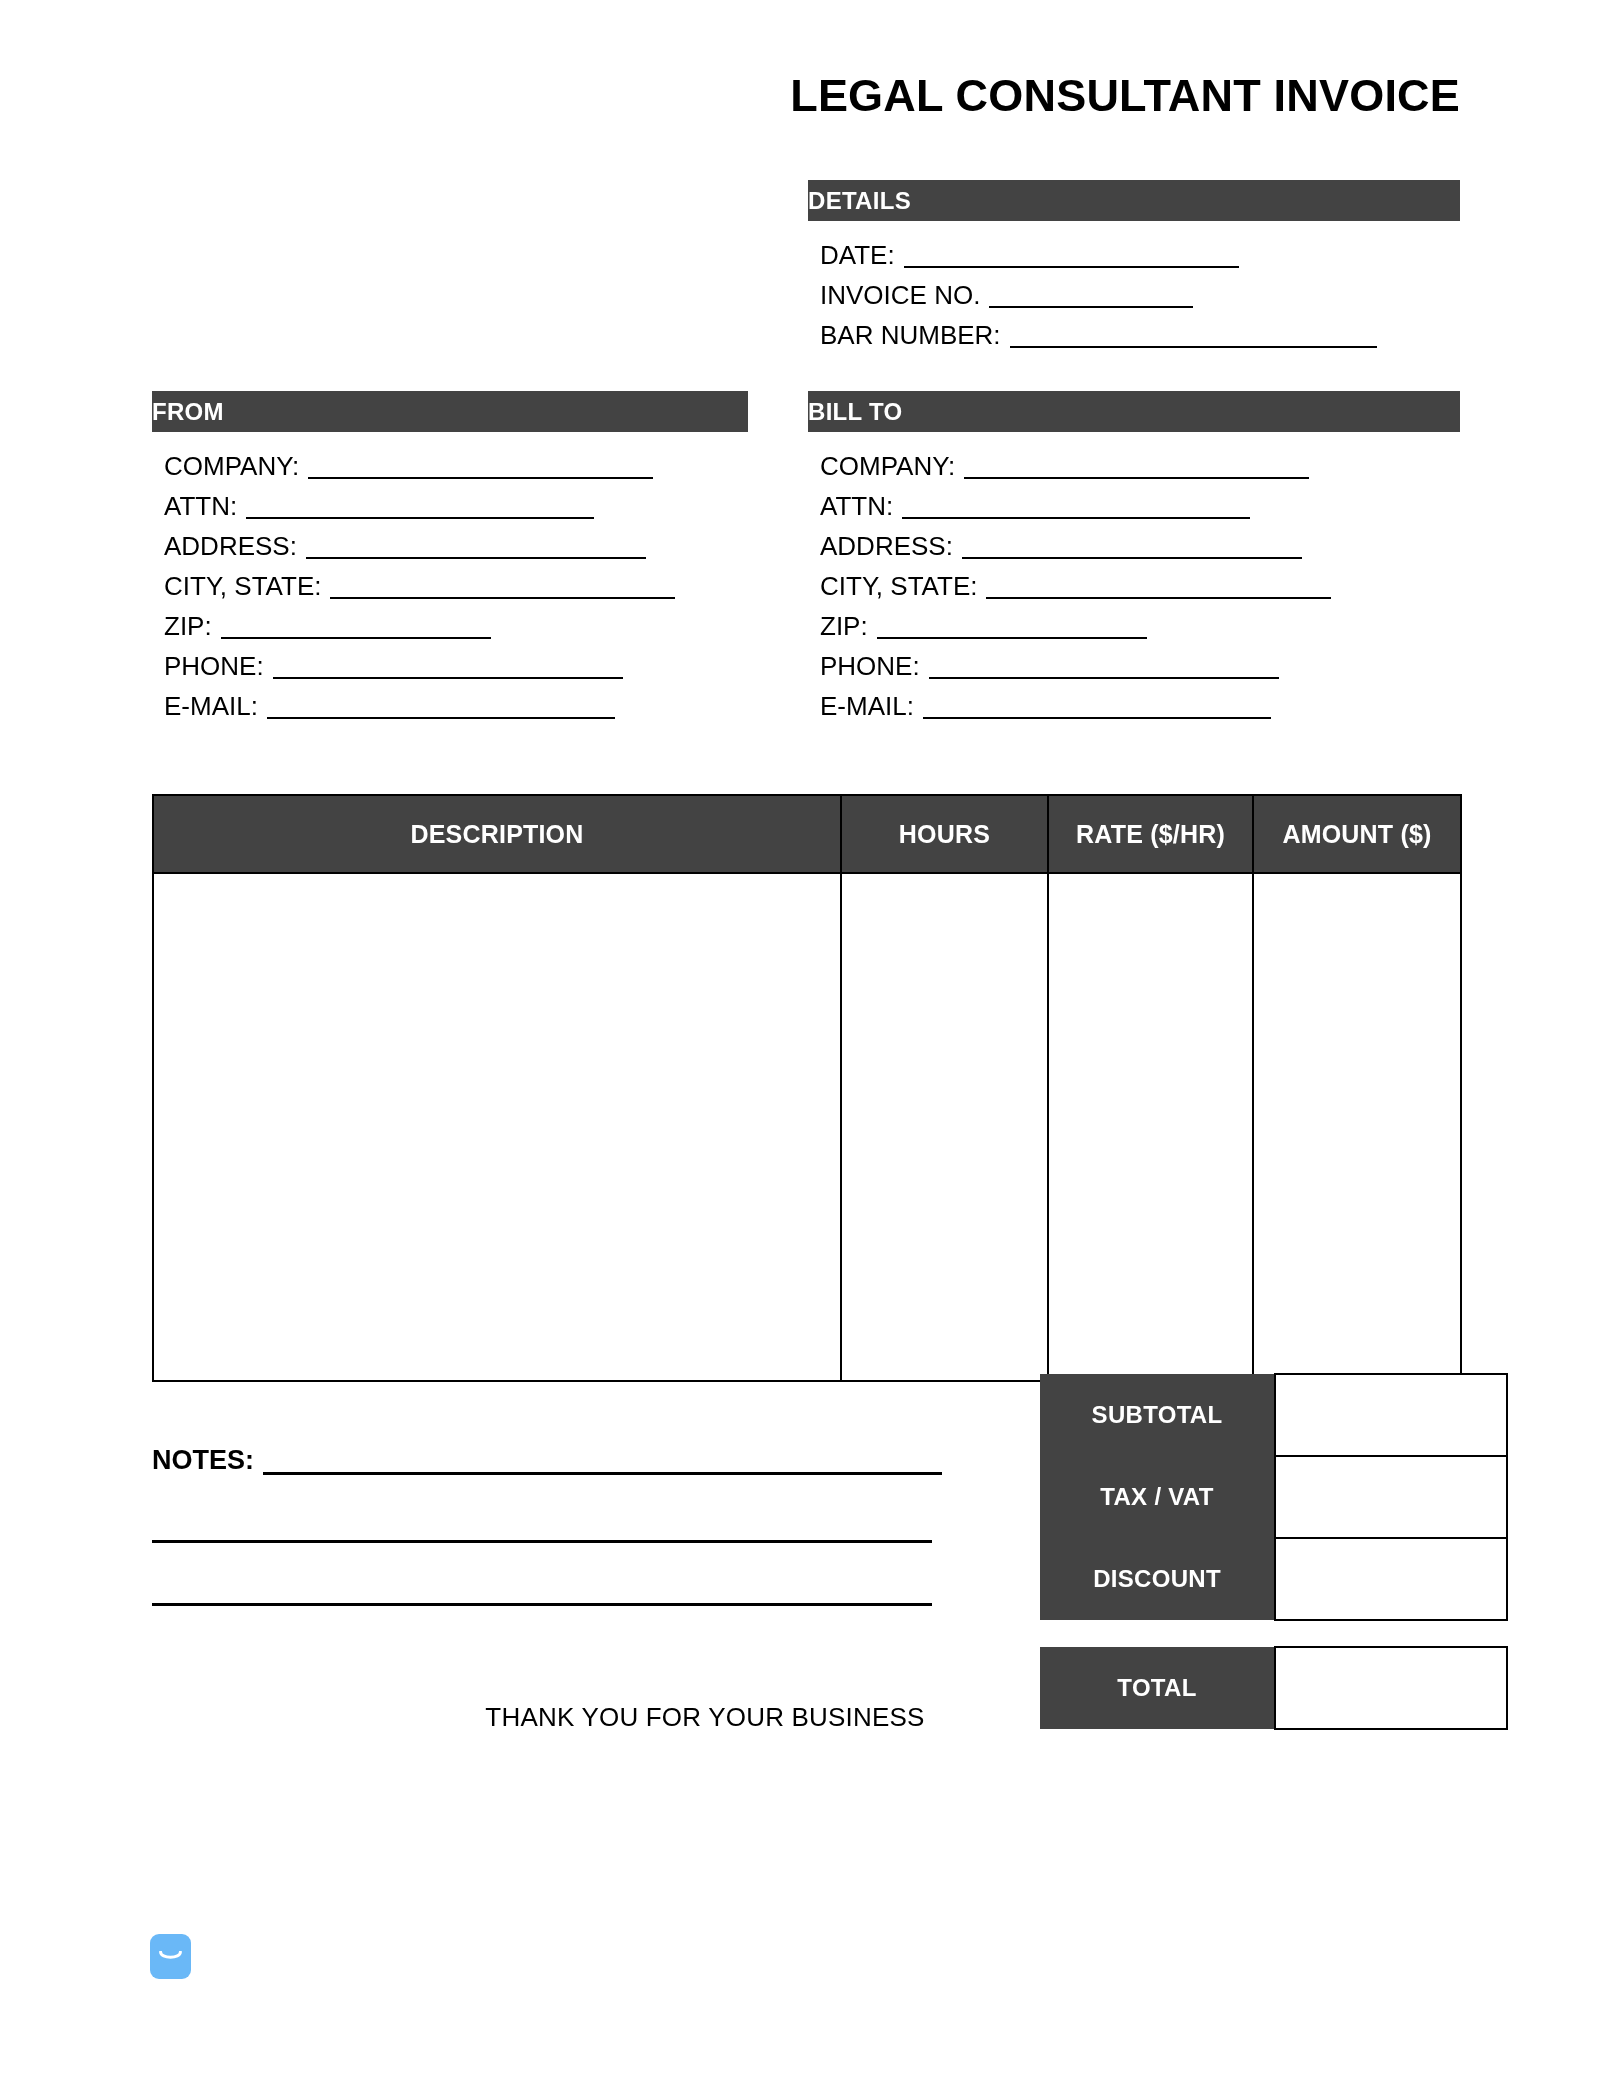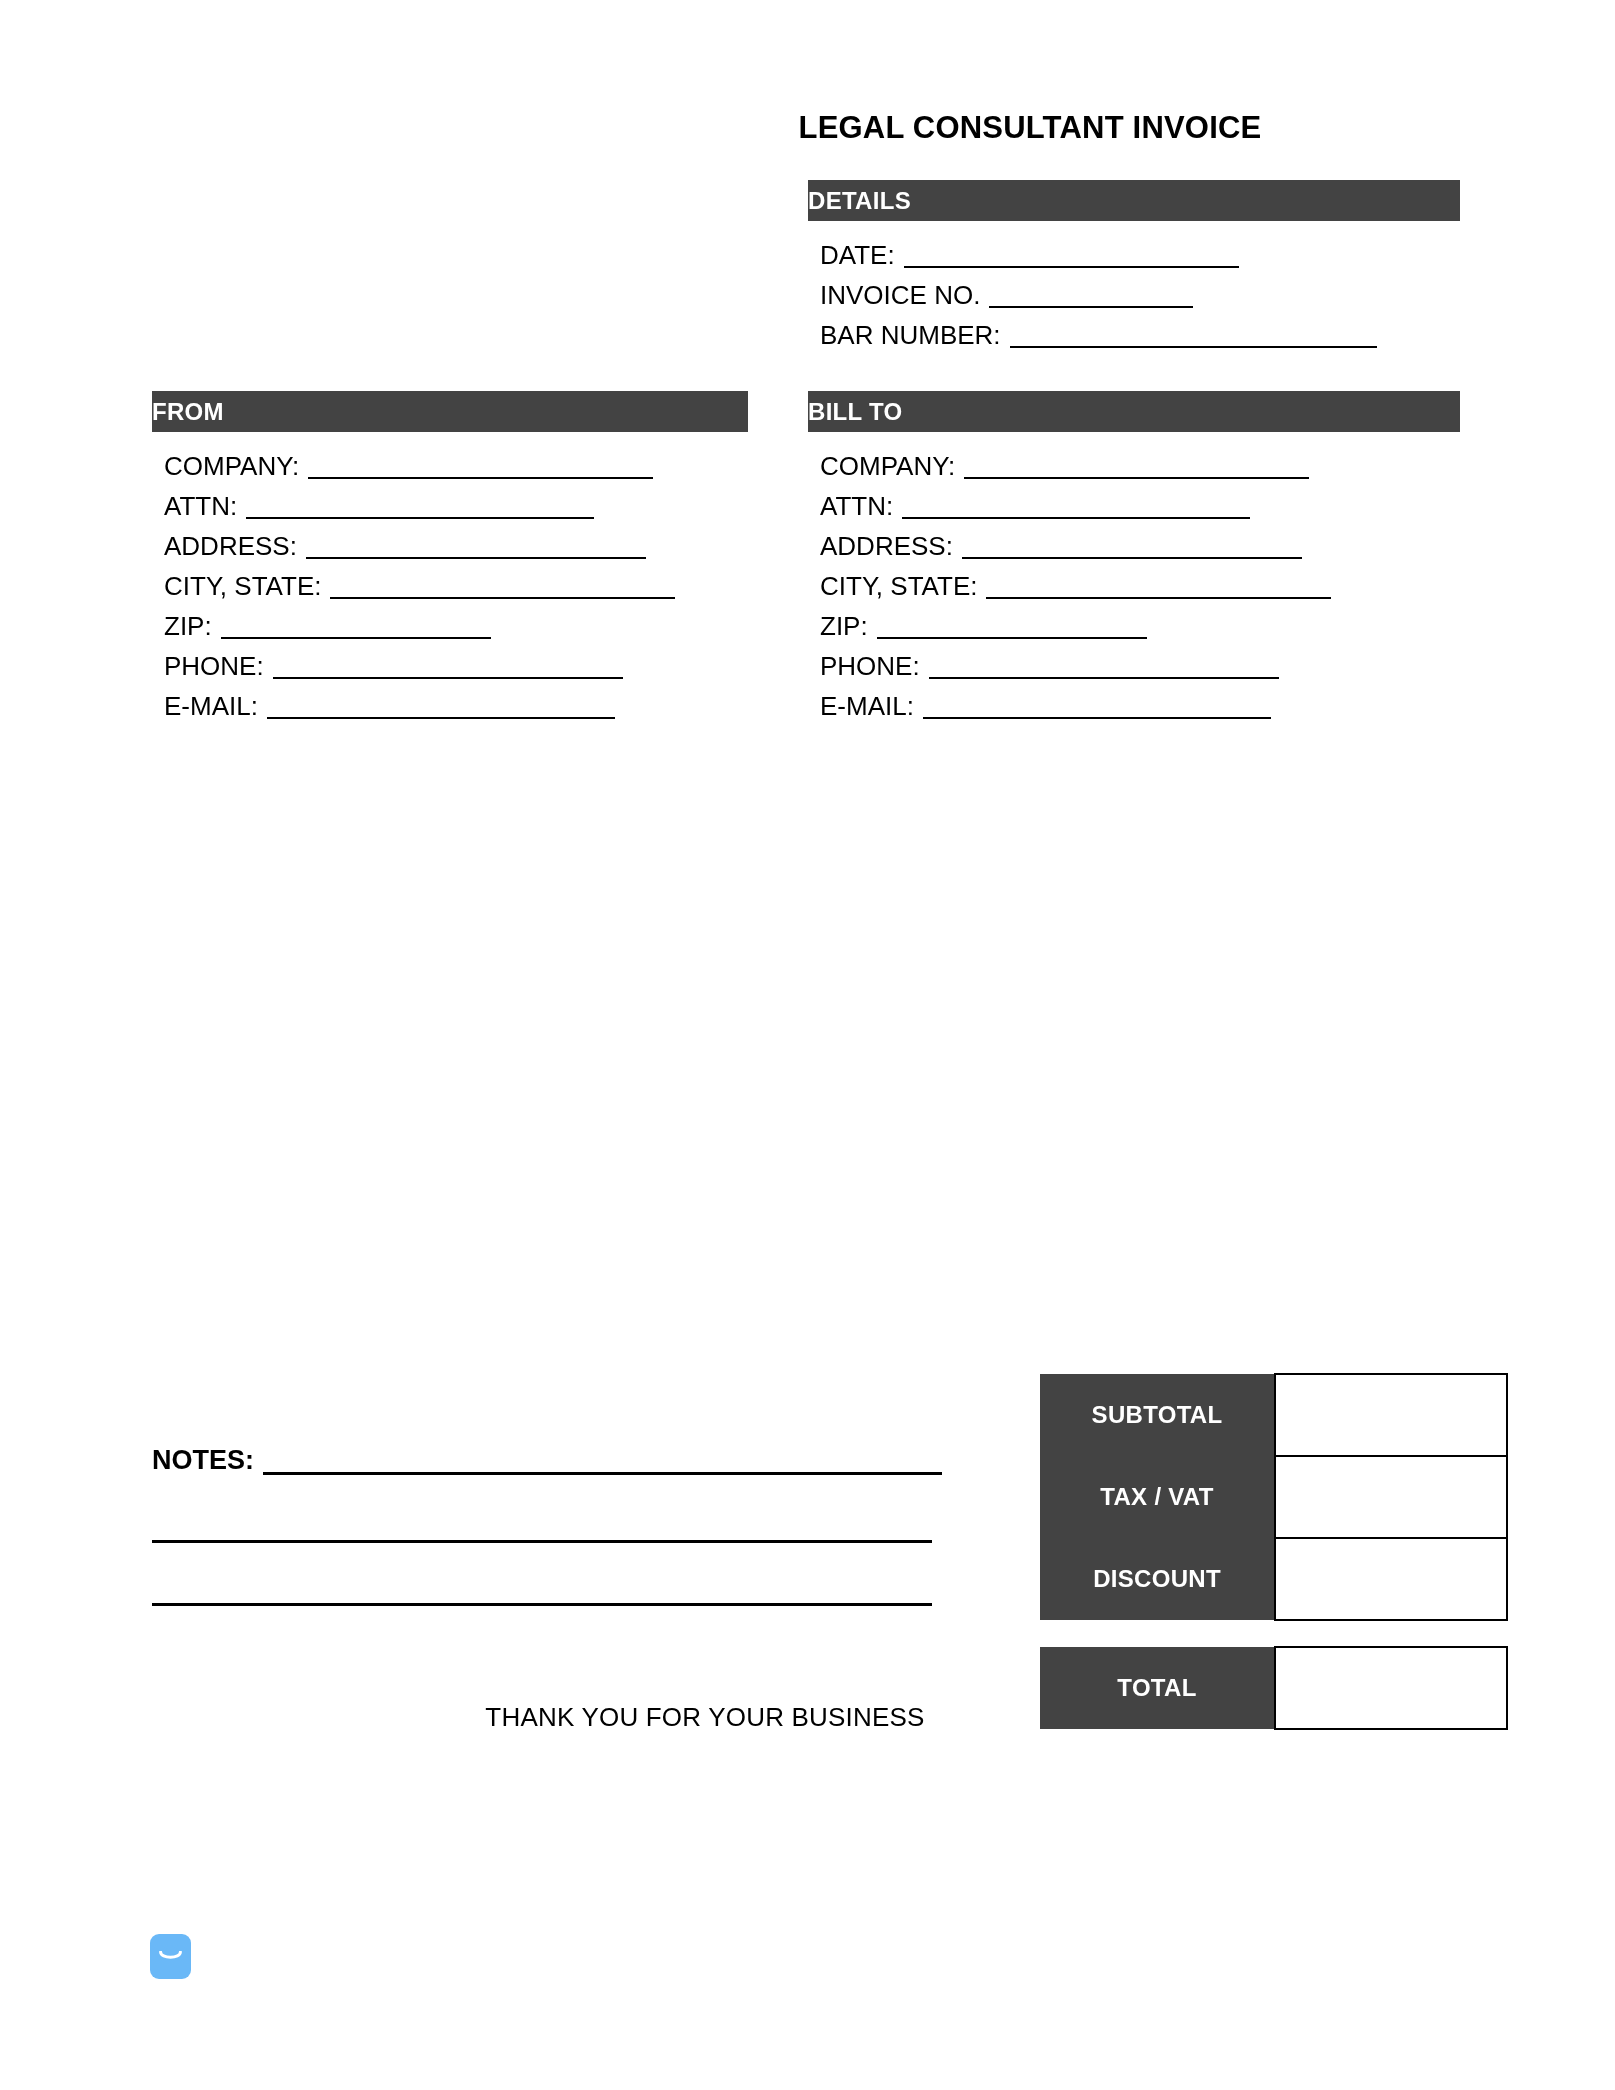--- a/index.html
+++ b/index.html
@@ -19,27 +19,26 @@
     background: #ffffff;
     overflow: hidden;
   }
 
   
   #invoice-title {
     position: absolute;
     left: 600px;
     top: 72px;
     width: 860px;
-    text-align: center;
-    font-size: 31px;
+    text-align: right;
+    font-size: 45px;
     font-weight: bold;
     letter-spacing: 0.2px;
     line-height: 1.05;
     white-space: nowrap;
-    margin-top: 40px;
   }
 
   
   .section-bar {
     position: absolute;
     background: #434343;
     color: #ffffff;
     font-size: 24px;
     font-weight: bold;
     height: 41px;
@@ -262,20 +261,44 @@
       <div class="field-row">
         <span class="field-label">PHONE:</span>
         <span class="field-rule" style="width: 350px;"></span>
       </div>
       <div class="field-row">
         <span class="field-label">E-MAIL:</span>
         <span class="field-rule" style="width: 348px;"></span>
       </div>
     </div>
 
+  <table id="items-table">
+    <colgroup>
+      <col class="col-desc">
+        <col class="col-hours">
+        <col class="col-rate">
+        <col class="col-amount">
+    </colgroup>
+    <thead>
+      <tr>
+        <th>DESCRIPTION</th>
+        <th>HOURS</th>
+        <th>RATE ($/HR)</th>
+        <th>AMOUNT ($)</th>
+      </tr>
+    </thead>
+    <tbody>
+      <tr>
+        <td></td>
+        <td></td>
+        <td></td>
+        <td></td>
+      </tr>
+    </tbody>
+  </table>
 
   <table id="totals">
       <tbody>
         <tr>
           <td class="t-label">SUBTOTAL</td>
           <td class="t-value"></td>
         </tr>
         <tr>
           <td class="t-label">TAX / VAT</td>
           <td class="t-value"></td>

